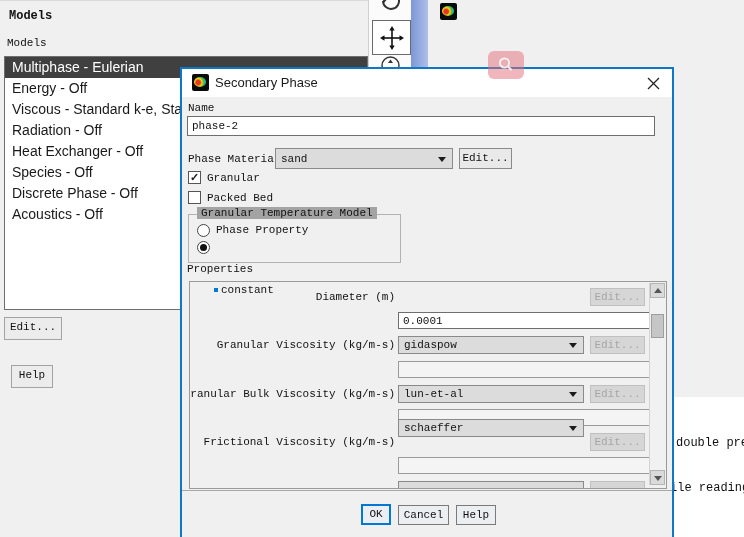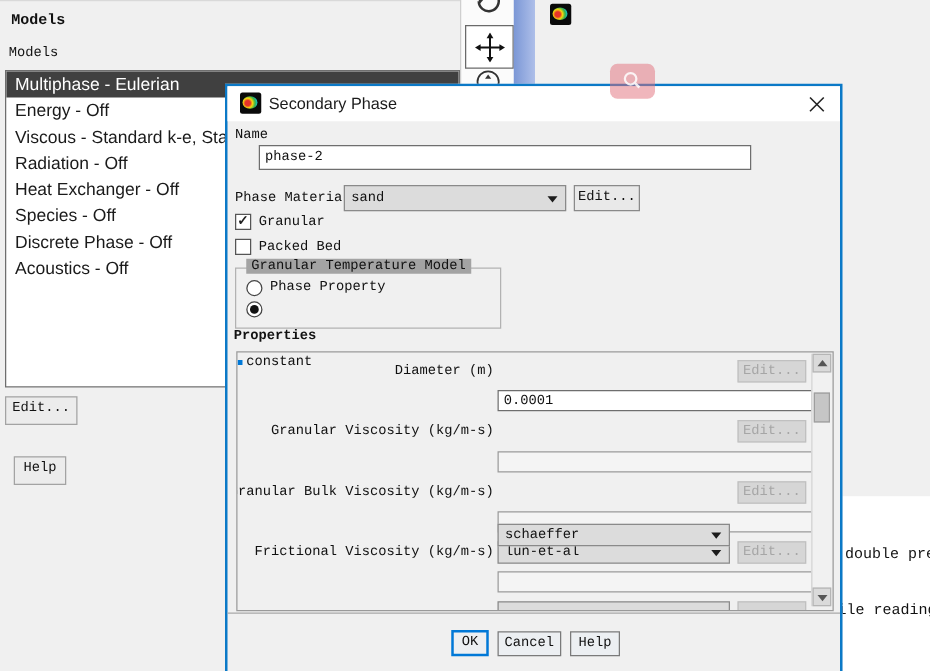--- a/index.html
+++ b/index.html
@@ -40,21 +40,21 @@
   .dialog{left:180px;top:67px;width:490px;height:470px;background:#f0f0f0;border:2px solid #0b79c7;z-index:10;}
   .dlg-titlebar{left:0;top:0;width:490px;height:28px;background:#fff;}
   .dlg-title{left:33px;top:6px;font-size:13px;color:#1b1b1b;}
   .dlg-close{left:458px;top:4px;width:26px;height:20px;display:flex;align-items:center;justify-content:center;cursor:default;}
   .field-input{background:#fff;border:1px solid #6e6e6e;font-family:"Liberation Mono",monospace;
                font-size:11px;color:#111;padding:0 0 0 4px;box-sizing:border-box;}
   .combo{background:#dcdcdc;border:1px solid #8a8a8a;position:absolute;box-sizing:border-box;}
   .combo .ctext{position:absolute;left:5px;top:50%;transform:translateY(-50%);}
   .combo .arrow{position:absolute;right:6px;top:50%;margin-top:-2px;width:0;height:0;
                 border-left:4px solid transparent;border-right:4px solid transparent;border-top:5px solid #1c1c1c;}
-  .combo.focused{background:#fdfdfd;border:2px solid #0078d7;}
+  .combo.focused{background:#fdfdfd;border:2px solid #0078d7;margin-left:24px;}
   .btn{position:absolute;background:#e9e9e9;border:1px solid #8a8a8a;text-align:center;
        font-family:"Liberation Mono",monospace;font-size:11px;color:#111;box-sizing:border-box;}
   .btn.disabled{background:#d6d6d6;border:1px solid #c0c0c0;color:#a6a6a6;}
   .checkbox{position:absolute;width:13px;height:13px;background:#fff;border:1px solid #555;box-sizing:border-box;
             font-size:11px;line-height:11px;text-align:center;color:#222;font-weight:bold;}
   .radio{position:absolute;width:13px;height:13px;background:#fff;border:1px solid #444;border-radius:50%;box-sizing:border-box;}
   .radio.on::after{content:"";position:absolute;left:2px;top:2px;width:7px;height:7px;border-radius:50%;background:#111;}
   .groupbox{position:absolute;border:1px solid #b2b2b2;}
   .grouplegend{position:absolute;left:8px;top:-8px;background:#a3a3a3;padding:0 4px;}
   .props-box{left:7px;top:212px;width:476px;height:206px;border:1px solid #9a9a9a;overflow:hidden;background:#f0f0f0;}
@@ -142,58 +142,62 @@
       <div class="abs dlg-title">Secondary Phase</div>
       <div class="abs dlg-close">
         <svg width="13" height="13" viewBox="0 0 13 13">
           <line x1="1" y1="1" x2="12" y2="12" stroke="#222" stroke-width="1.3"></line>
           <line x1="12" y1="1" x2="1" y2="12" stroke="#222" stroke-width="1.3"></line>
         </svg>
       </div>
     </div>
 
     <div class="abs mono" style="left:6px;top:33px;">Name</div>
-    <input class="abs field-input" style="left: 5px; top: 47px; width: 394px; height: 20px; margin-left: 20px;" value="phase-2">
+    <input class="abs field-input" style="left: 5px; top: 47px; width: 468px; height: 20px;" value="phase-2">
 
     <div class="abs mono" style="left:6px;top:84px;">Phase Material</div>
     <div class="combo" style="left:93px;top:79px;width:178px;height:21px;">
       <span class="ctext mono">sand</span>
       <span class="arrow"></span>
     </div>
     <div class="btn" style="left:277px;top:79px;width:53px;height:21px;line-height:19px;">Edit...</div>
 
     <div class="checkbox" style="left:6px;top:102px;">✓</div>
     <div class="abs mono" style="left:25px;top:103px;">Granular</div>
     <div class="checkbox" style="left:6px;top:122px;"></div>
     <div class="abs mono" style="left:25px;top:123px;">Packed Bed</div>
 
     <div class="groupbox" style="left:6px;top:145px;width:211px;height:47px;">
       <div class="grouplegend mono">Granular Temperature Model</div>
       <div class="radio" style="left:8px;top:9px;"></div>
       <div class="abs mono" style="left:27px;top:9px;">Phase Property</div>
       <div class="radio on" style="left:8px;top:26px;"></div>
     </div>
 
-    <div class="abs mono" style="left:5px;top:194px;font-weight:bold;">Properties</div>
+    <div class="abs mono" style="left:5px;top:194px;">Properties</div>
     <div class="abs props-box">
 
       <div class="prop-label mono" style="top:9px;">Diameter (m)</div>
       <div class="combo focused" style="top:6px;">
         <span class="ctext mono">constant</span>
 
       </div>
       <div class="btn disabled prop-edit" style="top:6px;">Edit...</div>
       <input class="prop-input field-input" style="top: 30px;" value="0.0001">
 
       <div class="prop-label mono" style="top:57px;">Granular Viscosity (kg/m-s)</div>
+      <div class="combo prop-combo" style="top:54px;">
+        <span class="ctext mono">gidaspow</span>
+        <span class="arrow"></span>
+      </div>
       <div class="btn disabled prop-edit" style="top:54px;">Edit...</div>
       <input class="prop-input field-input blank" style="top: 79px;" value="">
 
       <div class="prop-label mono" style="top:106px;">Granular Bulk Viscosity (kg/m-s)</div>
-      <div class="combo prop-combo" style="top:103px;margin-top:48px;">
+      <div class="combo prop-combo" style="top:103px;">
         <span class="ctext mono">lun-et-al</span>
         <span class="arrow"></span>
       </div>
       <div class="btn disabled prop-edit" style="top:103px;">Edit...</div>
       <input class="prop-input field-input blank" style="top: 127px;" value="">
 
       <div class="prop-label mono" style="top:154px;">Frictional Viscosity (kg/m-s)</div>
       <div class="combo prop-combo" style="top:137px;">
         <span class="ctext mono">schaeffer</span>
         <span class="arrow"></span>

